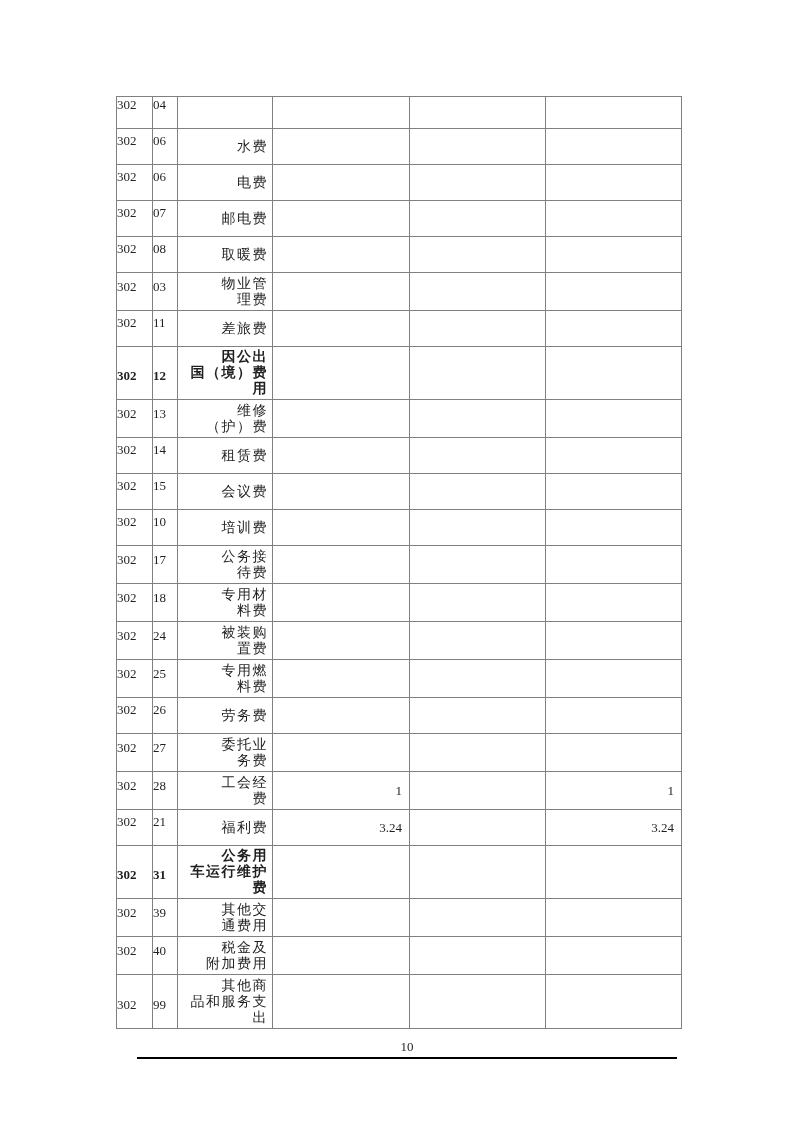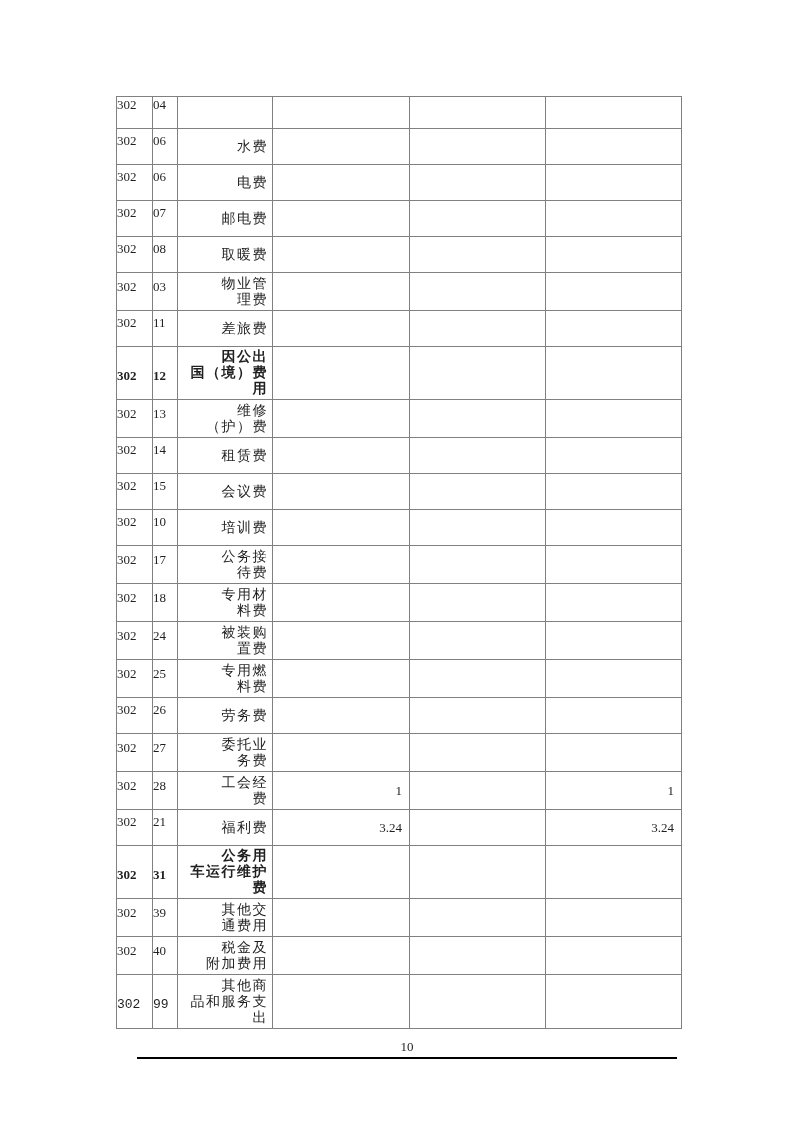--- a/index.html
+++ b/index.html
@@ -45,21 +45,21 @@
     vertical-align:middle;
     text-align:right;
     font-size:13px;
     line-height:15px;
     padding:0 7px 0 2px;
   }
   tr.r-first td{height:21px;}
   tr.r-1 td{height:36px;}
   tr.r-2 td{height:38px;margin-top:9px;}
   tr.r-3 td{height:52px;font-weight:bold;}
-  tr.r-last td{height:54px;font-family:Liberation Mono, monospace;}
+  tr.r-last td{height:54px;}
   .footer-num{
     position:absolute;
     top:1039px;left:137px;width:540px;
     text-align:center;
     font-size:13px;
     line-height:16px;
     color:#1f1f1f;
   }
   .footer-rule{
     position:absolute;

